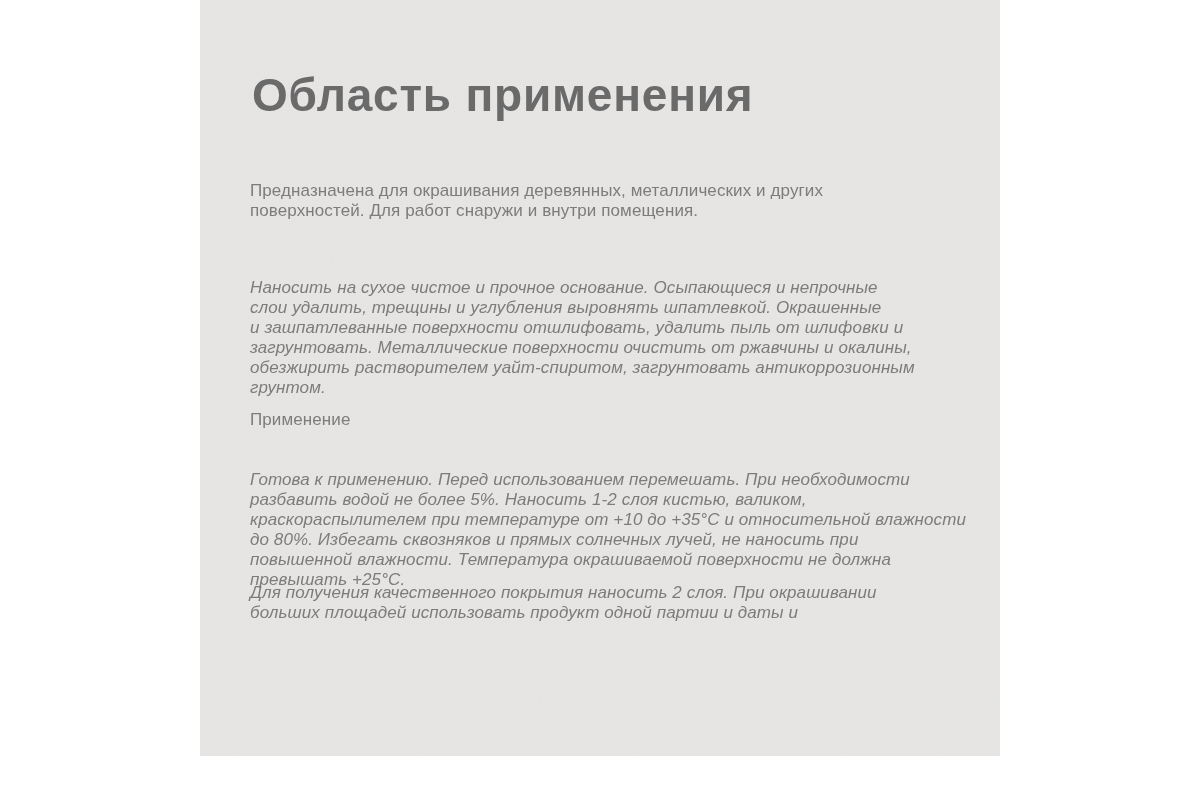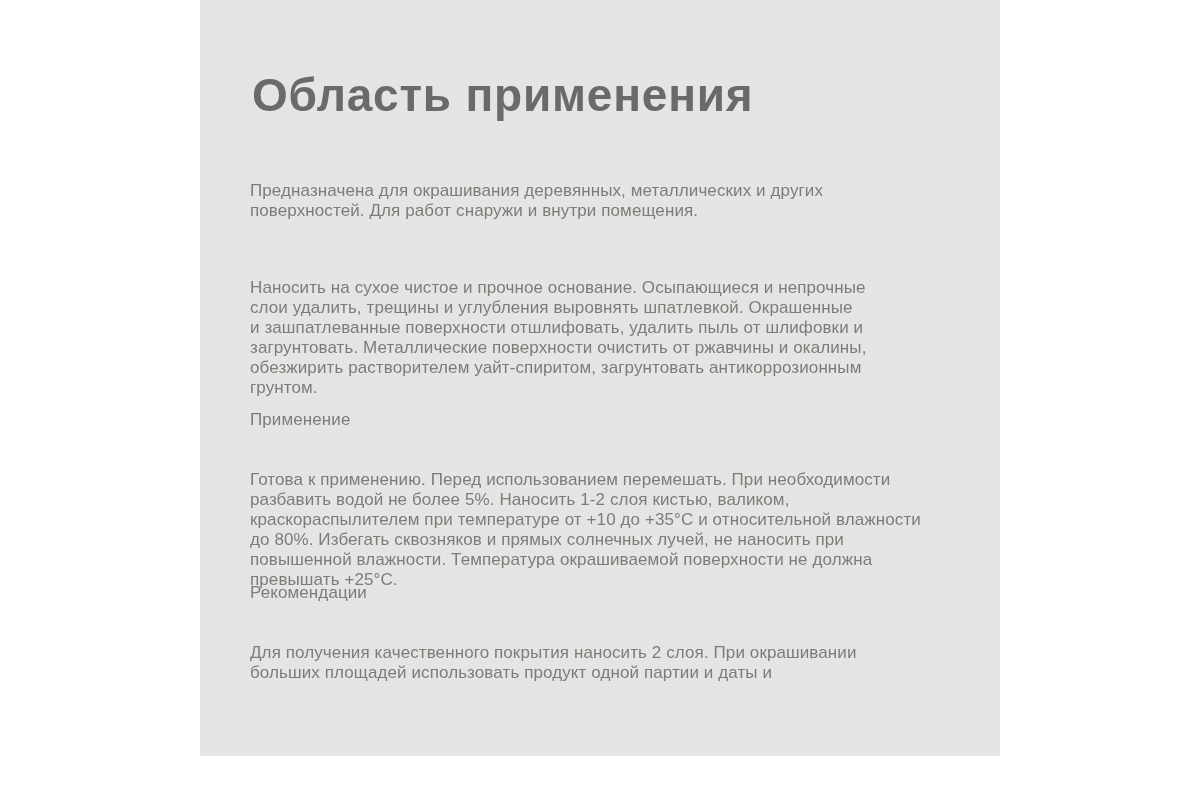--- a/index.html
+++ b/index.html
@@ -48,21 +48,21 @@
     font-size:17px;
     line-height:20px;
     letter-spacing:0.1px;
     white-space:pre;
   }
   .intro{top:181px;}
   .sec-prep{top:238px;}
   .sec-apply{top:370px;}
   .sec-reco{top:543px;}
   .sec-heading{white-space:pre;}
-  .sec-body{white-space:pre;}
+  .sec-body{white-space:pre;font-style:italic;}
 </style>
 </head>
 <body>
 
 <div class="stage">
   <div class="canvas">
 
     <svg class="grain" width="800" height="800" xmlns="http://www.w3.org/2000/svg">
       <filter id="grainF">
         <feTurbulence type="fractalNoise" baseFrequency="0.85" numOctaves="2" stitchTiles="stitch" result="n"></feTurbulence>
@@ -92,19 +92,18 @@
       <div class="sec-heading">Применение</div>
       <div class="sec-body">Готова к применению. Перед использованием перемешать. При необходимости
 разбавить водой не более 5%. Наносить 1-2 слоя кистью, валиком,
 краскораспылителем при температуре от +10 до +35°С и относительной влажности
 до 80%. Избегать сквозняков и прямых солнечных лучей, не наносить при
 повышенной влажности. Температура окрашиваемой поверхности не должна
 превышать +25°С.</div>
     </div>
 
     <div class="textblock sec-reco">
-      <div class="sec-heading">Рекомендации</div>
       <div class="sec-body">Для получения качественного покрытия наносить 2 слоя. При окрашивании
 больших площадей использовать продукт одной партии и даты и</div>
     </div>
 
   </div>
 </div>
 
 </body></html>

